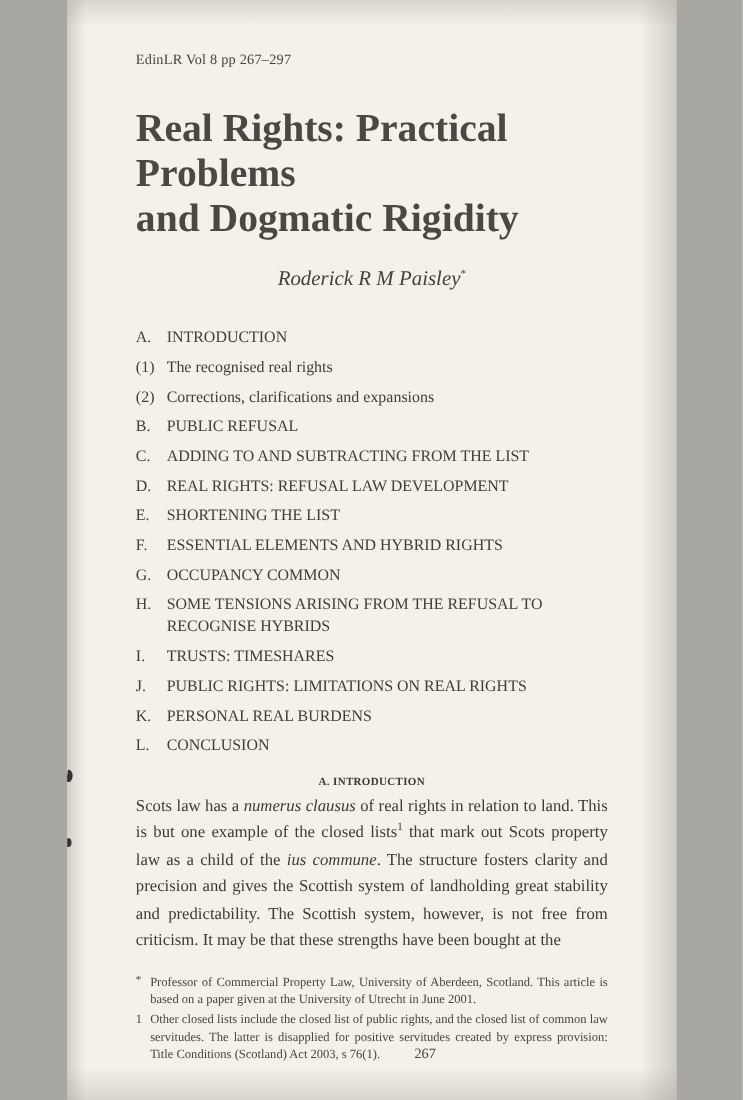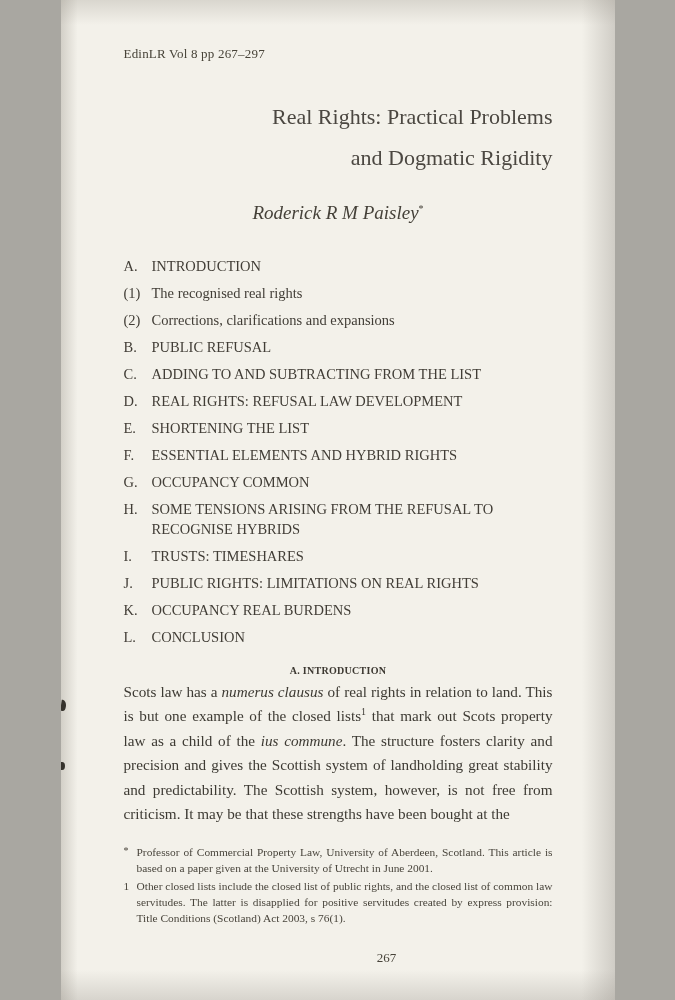--- a/index.html
+++ b/index.html
@@ -13,21 +13,21 @@
     background:
       linear-gradient(90deg, rgba(150,145,135,.35) 0%, rgba(0,0,0,0) 3%, rgba(0,0,0,0) 94%, rgba(150,145,138,.38) 100%),
       linear-gradient(180deg, rgba(150,145,135,.28) 0%, rgba(0,0,0,0) 2.5%, rgba(0,0,0,0) 97%, rgba(150,145,138,.3) 100%),
       #f3f1ea;
     overflow: hidden;
   }
   .content { padding: 46px 62px 0 63px; }
 
   .journal-ref { font-size: 13px; letter-spacing: .2px; color: #474338; }
 
-  .title { margin-top: 34px; text-align: right; font-size: 22px; line-height: 41px; color: #4b4741; font-weight: 400; }
+  .title { margin-top: 34px; text-align: left; font-size: 36px; line-height: 41px; color: #4b4741; font-weight: 700; }
 
   .author { margin-top: 24px; text-align: center; font-style: italic; font-size: 19px; color: #454139; }
   .author sup { font-style: normal; font-size: 10px; line-height: 0; }
 
   .toc { margin-top: 32px; font-size: 14.5px; color: #413d36; }
   .toc-row { display: flex; line-height: 20px; margin-bottom: 7px; }
   .toc-label { width: 28px; flex: none; }
   .toc-text { flex: 1; }
 
   .section-heading { margin-top: 18px; text-align: center; font-weight: bold; font-size: 10px; letter-spacing: .3px; color: #3c3831; }
@@ -107,21 +107,21 @@
       <div class="toc-row">
           <span class="toc-label">I.</span>
           <span class="toc-text">TRUSTS: TIMESHARES</span>
         </div>
       <div class="toc-row">
           <span class="toc-label">J.</span>
           <span class="toc-text">PUBLIC RIGHTS: LIMITATIONS ON REAL RIGHTS</span>
         </div>
       <div class="toc-row">
           <span class="toc-label">K.</span>
-          <span class="toc-text">OCCUPANCY REAL BURDENS</span>
+          <span class="toc-text">PERSONAL REAL BURDENS</span>
         </div>
       <div class="toc-row">
           <span class="toc-label">L.</span>
           <span class="toc-text">CONCLUSION</span>
         </div>
     </div>
 
     <div class="section-heading">A. INTRODUCTION</div>
 
     <div class="body-para"><span>Scots law has a </span><i>numerus clausus</i><span> of real rights in relation to land. This is but one example of the closed lists</span><sup>1</sup><span> that mark out Scots property law as a child of the </span><i>ius commune</i><span>. The structure fosters clarity and precision and gives the Scottish system of landholding great stability and predictability. The Scottish system, however, is not free from criticism. It may be that these strengths have been bought at the</span></div>

